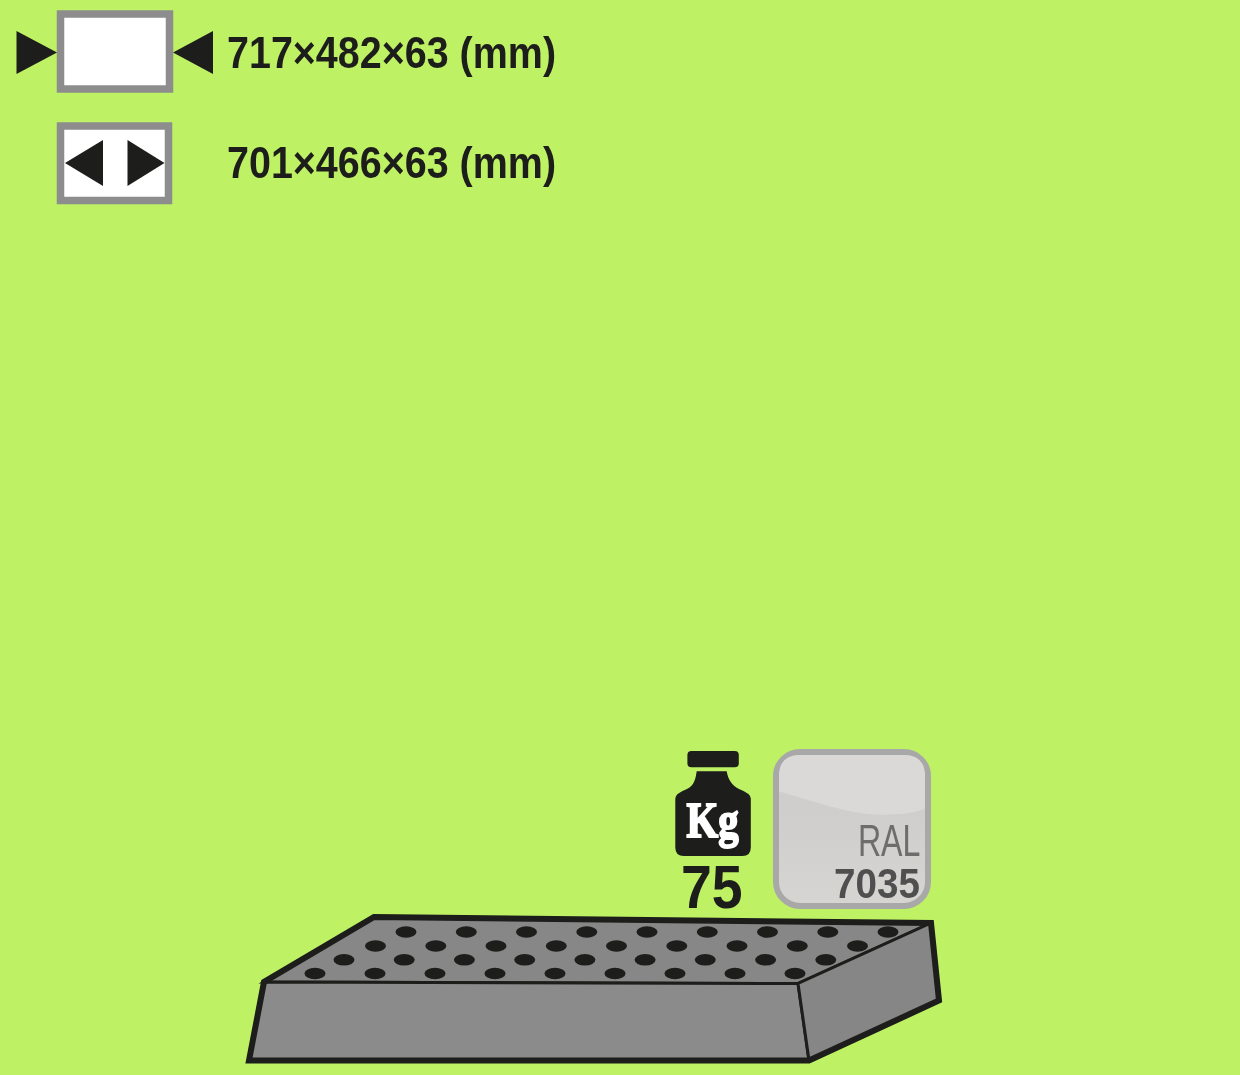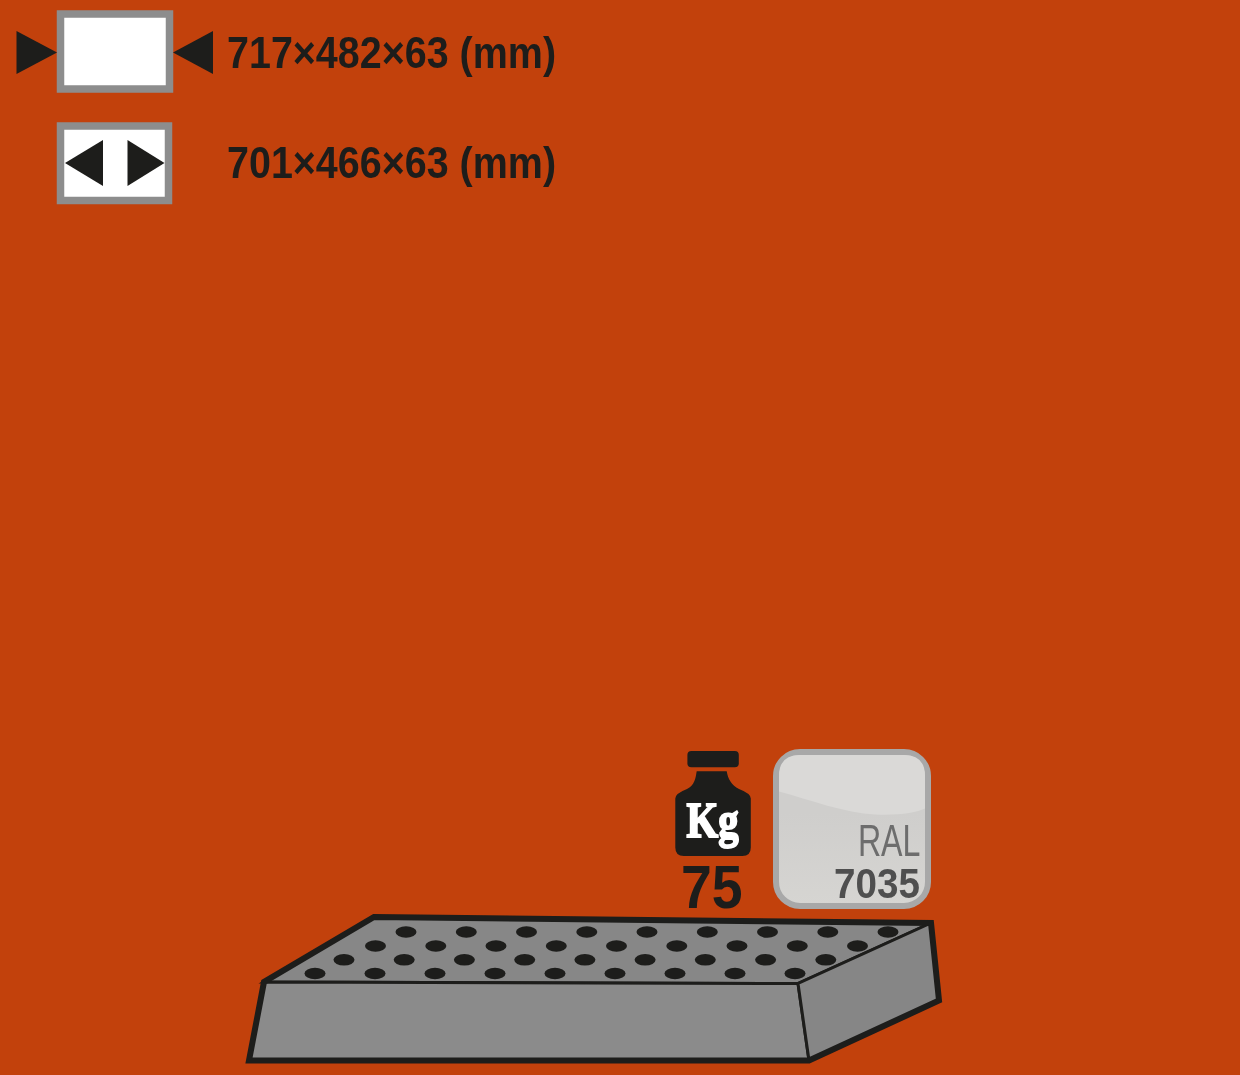--- a/index.html
+++ b/index.html
@@ -1,16 +1,16 @@
 <!DOCTYPE html>
 <html><head>
 <meta charset="utf-8">
 <style>
   html,body{margin:0;padding:0;background:#ffffff;}
-  .pg{position:relative;width:1240px;height:1075px;background:#c2410c;overflow:hidden;}
+  .pg{position:relative;width:1240px;height:1075px;background:#bef264;overflow:hidden;}
   svg{position:absolute;top:0;left:0;}
   text{font-family:"Liberation Sans",sans-serif;}
 </style>
 </head>
 <body>
 <div class="pg">
 <svg width="1240" height="1075" viewBox="0 0 1240 1075">
   <defs>
     <linearGradient id="ralbg" x1="0" y1="0" x2="0" y2="1">
       <stop offset="0" stop-color="#cfcecc"></stop>

